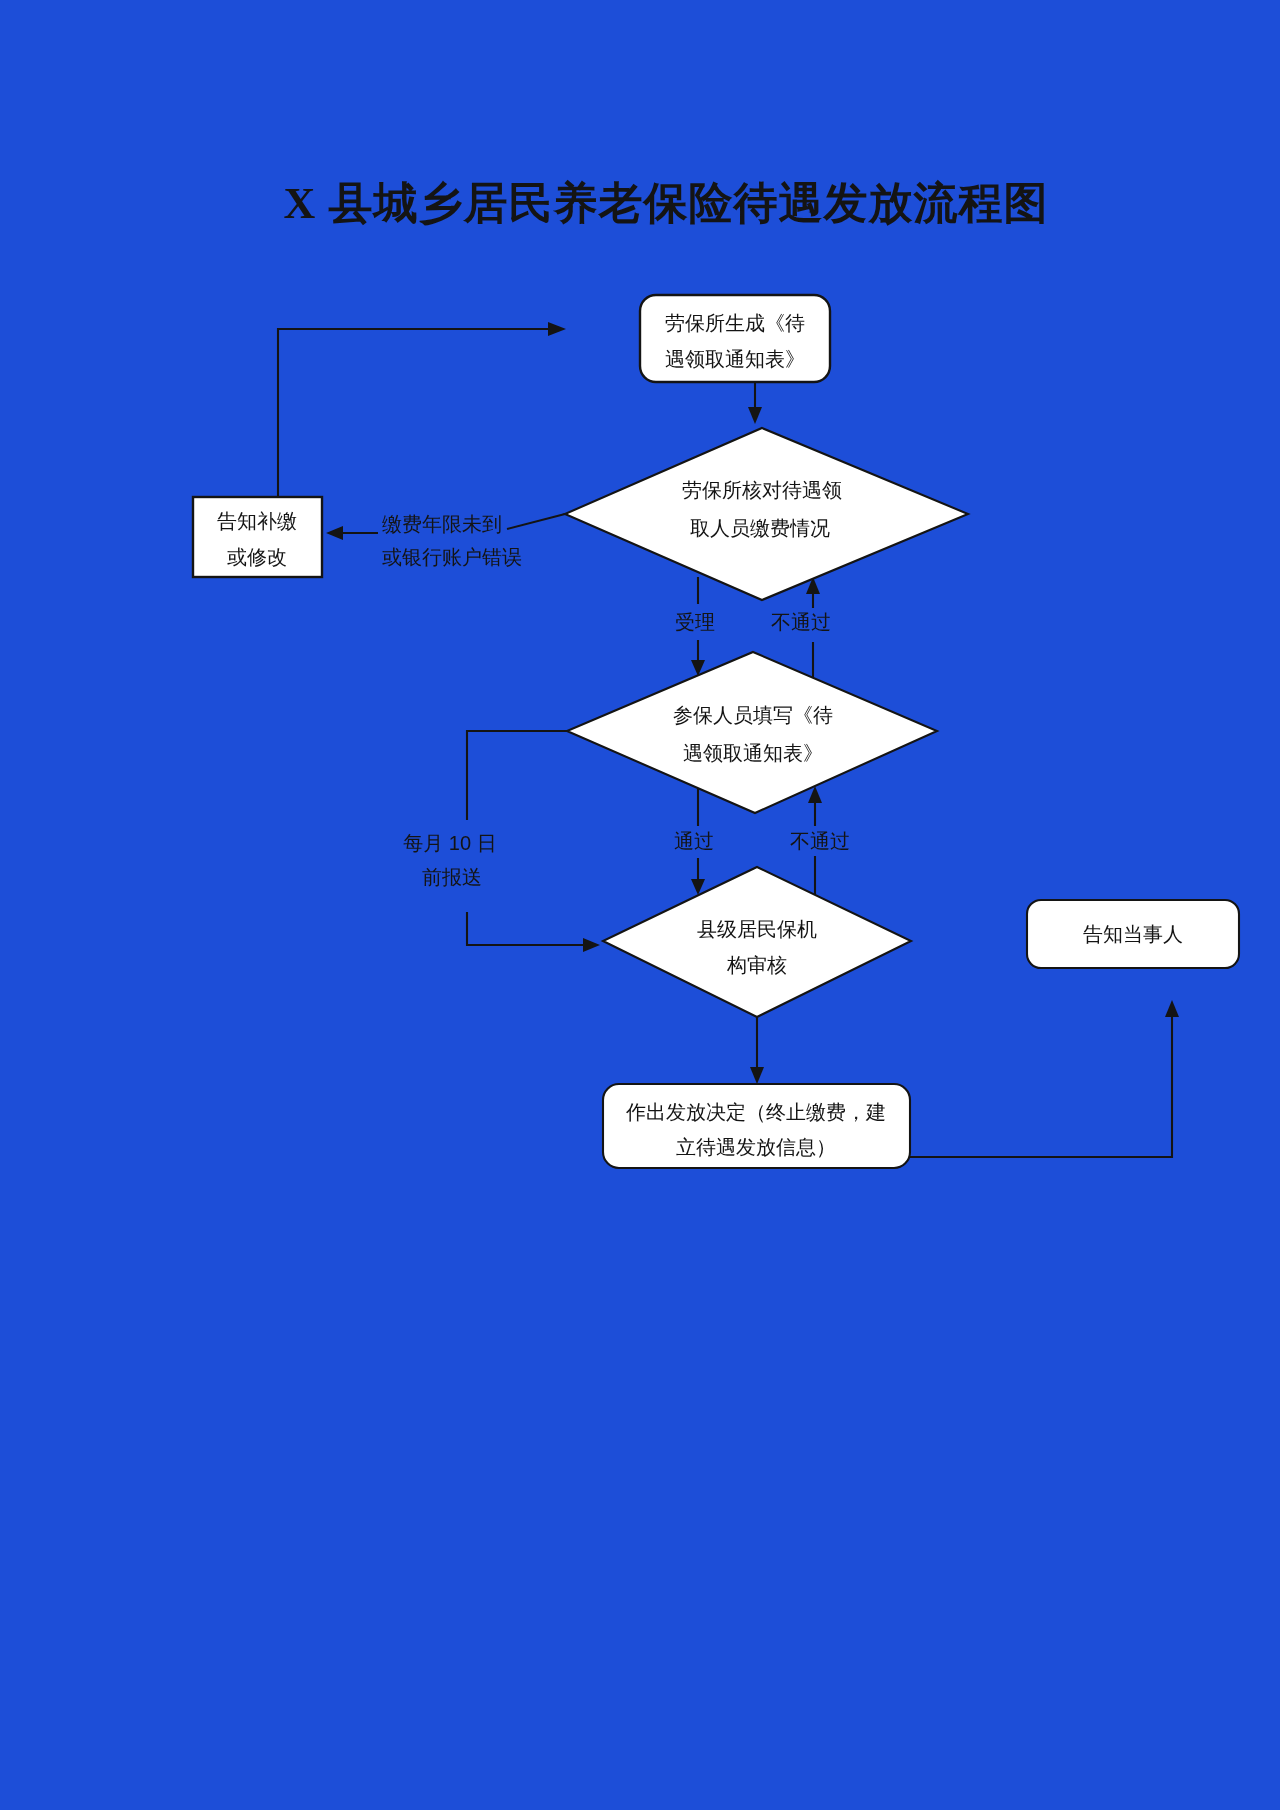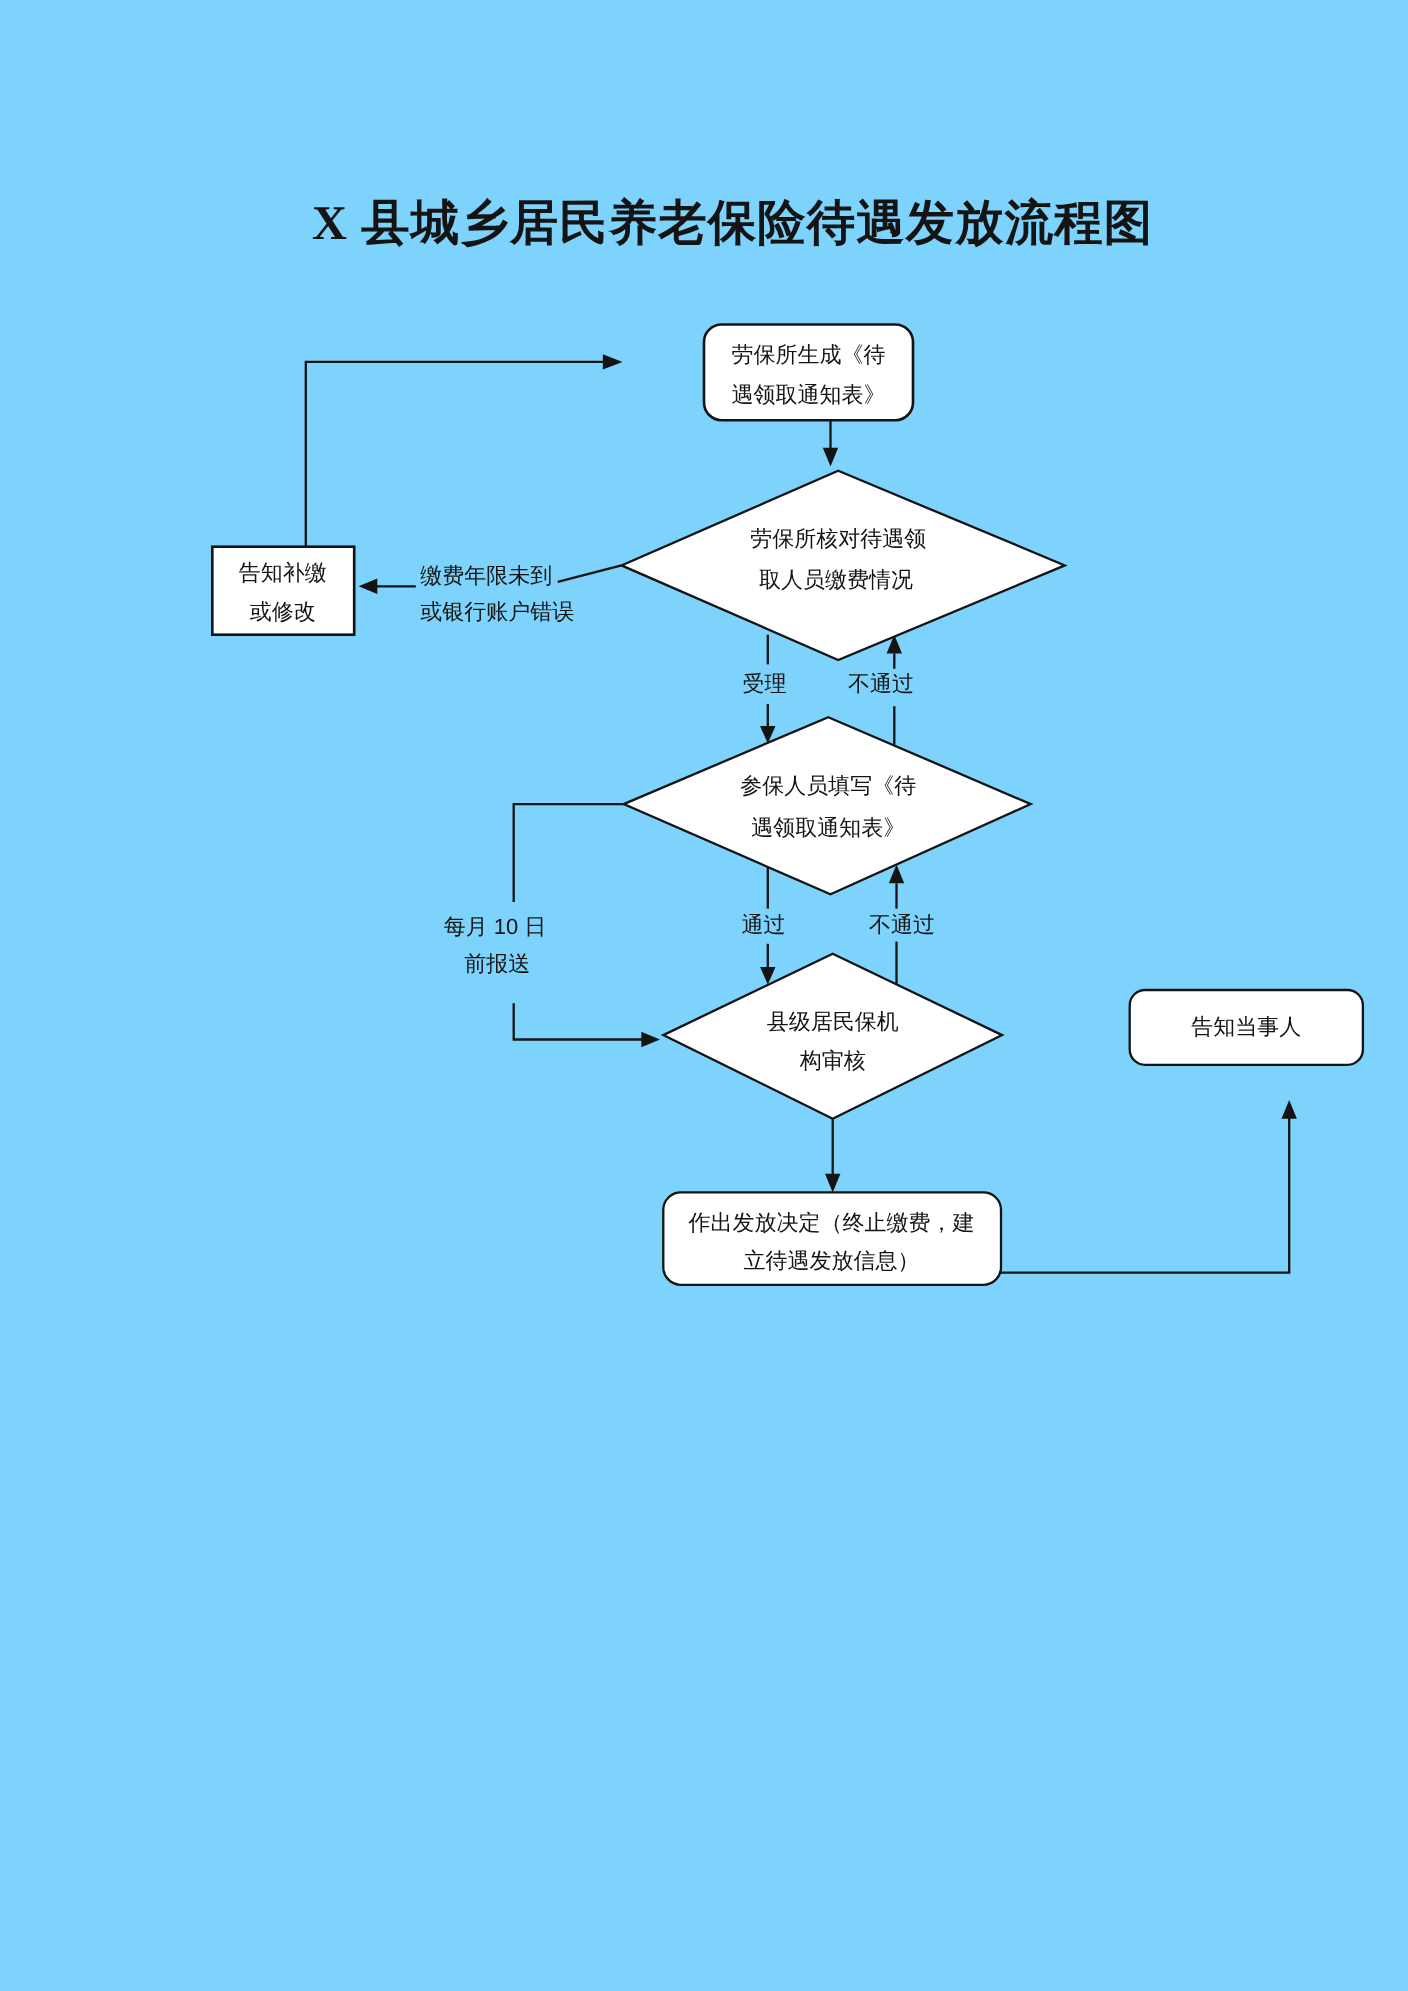--- a/index.html
+++ b/index.html
@@ -5,21 +5,21 @@
   html, body {
     margin: 0;
     padding: 0;
     background: #ffffff;
   }
   .page {
     position: relative;
     width: 1280px;
     height: 1810px;
     margin: 0 auto;
-    background: #7dd3fc;
+    background: #1d4ed8;
   }
   svg { display: block; }
   .shape {
     fill: #ffffff;
     stroke: #141414;
     stroke-width: 2.4;
   }
   .thin { stroke-width: 2.1; }
   .conn {
     fill: none;

